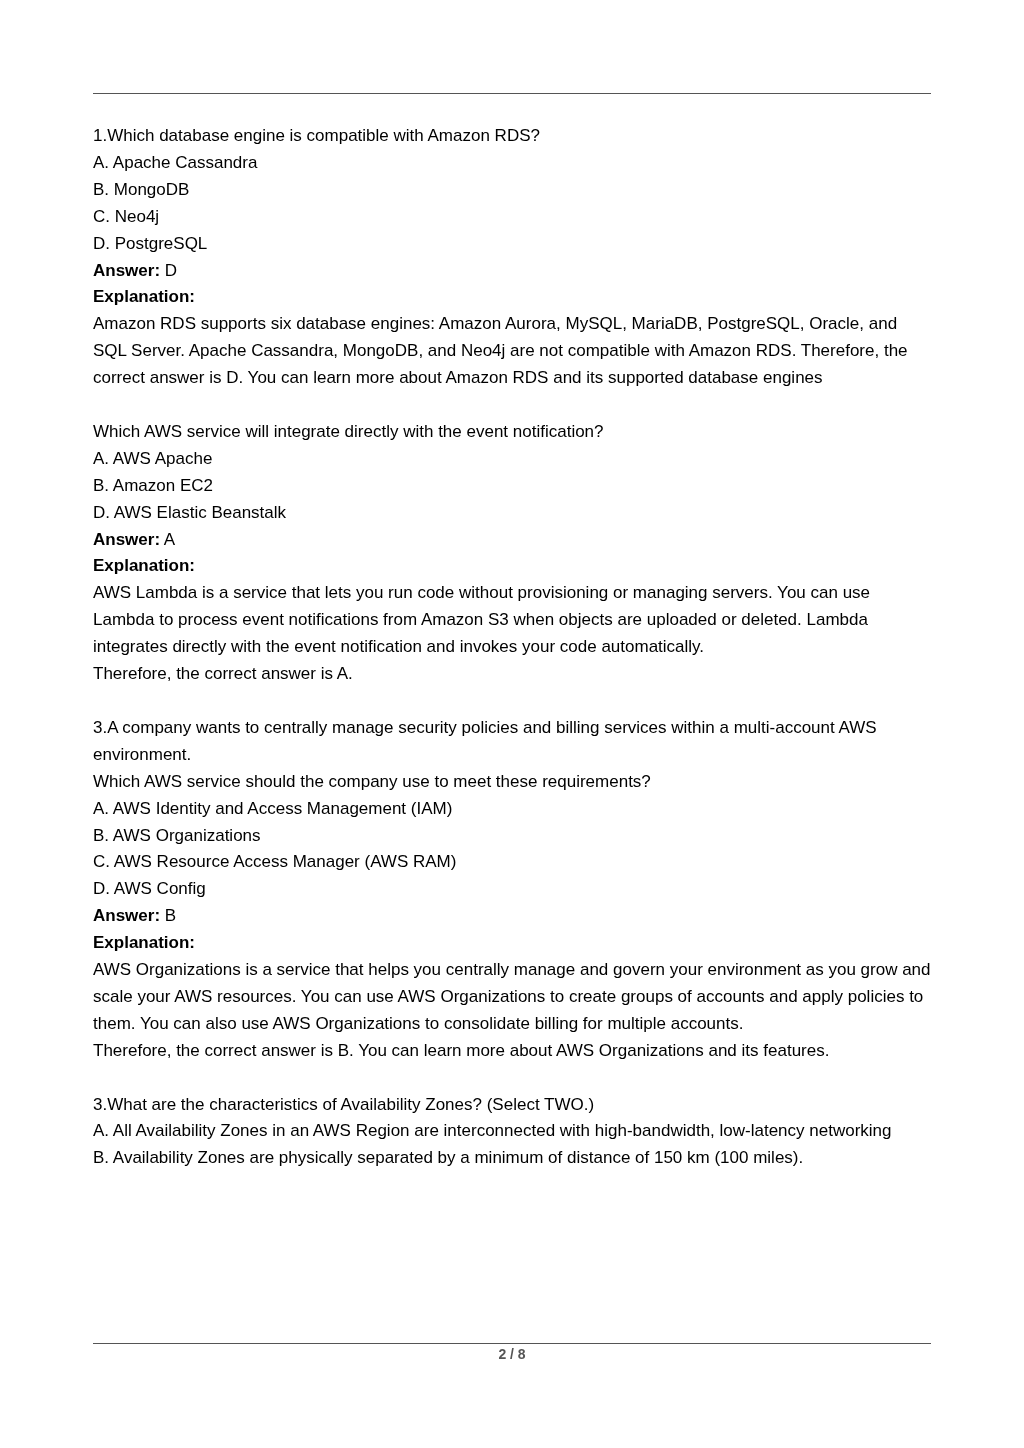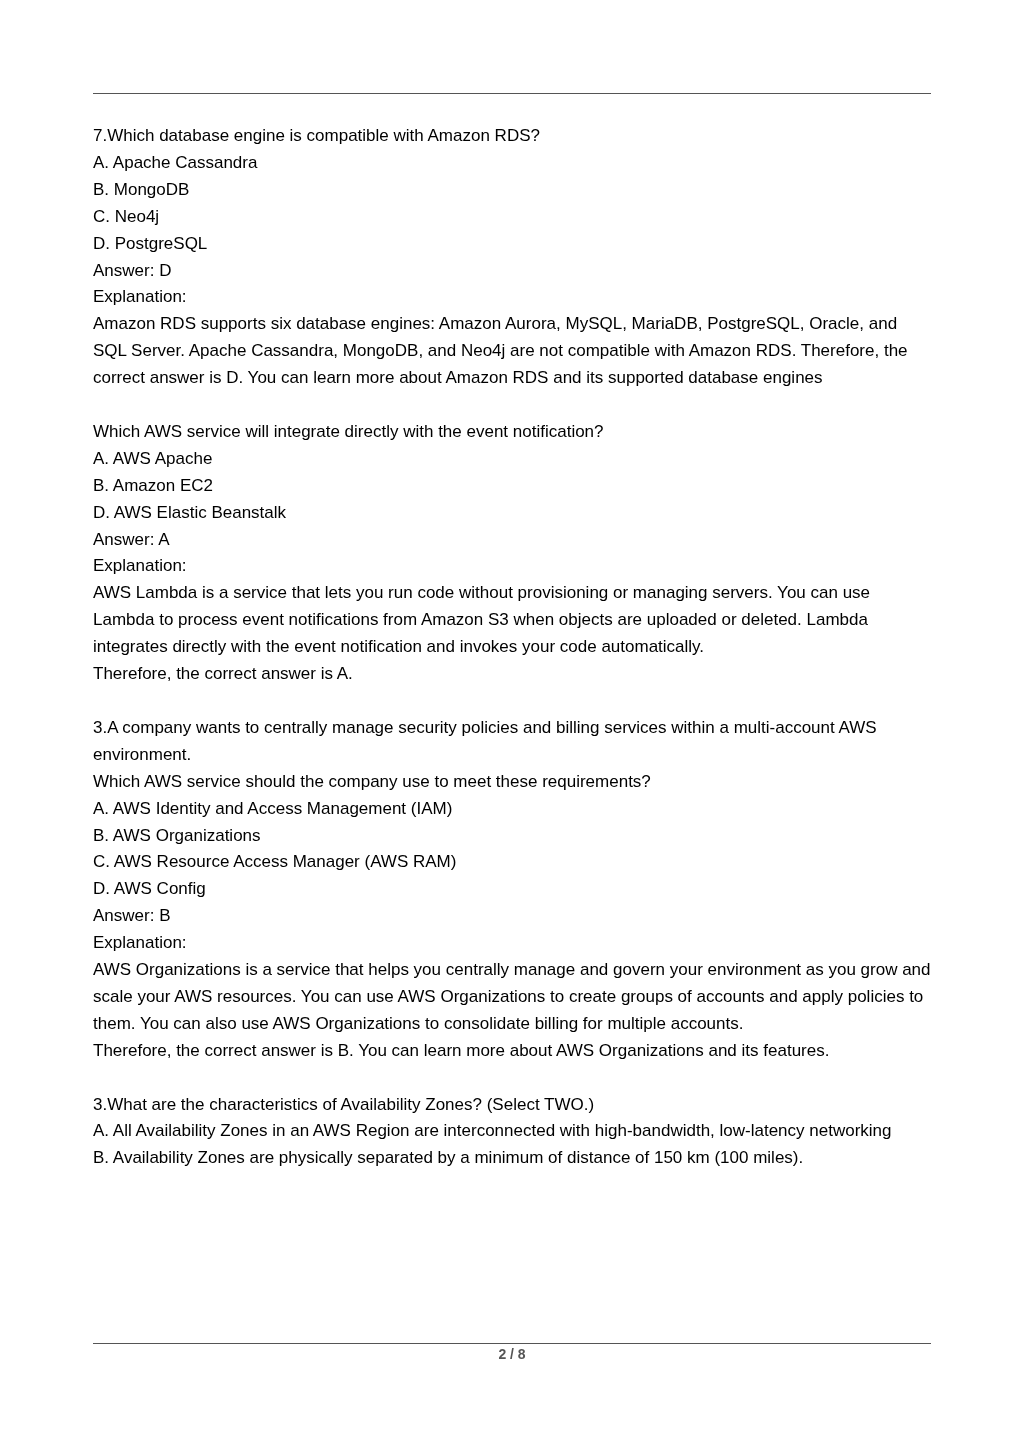--- a/index.html
+++ b/index.html
@@ -3,34 +3,34 @@
 <meta charset="utf-8">
 <style>
   html, body { margin: 0; padding: 0; background: #ffffff; }
   body { width: 1024px; height: 1448px; position: relative; overflow: hidden;
          font-family: "Liberation Sans", sans-serif; color: #000; }
   .rule { position: absolute; left: 93px; width: 838px; height: 0; border-top: 1.5px solid #555; }
   .rule.top { top: 93px; }
   .rule.bottom { top: 1343px; }
   .content { position: absolute; left: 93px; top: 123px; width: 840px; font-size: 17px; line-height: 26.9px; }
   .line { display: block; white-space: normal; }
-  .bold { font-weight: normal; }
+  .bold { font-weight: bold; }
   .spacer { height: 26.9px; }
   .page-num { position: absolute; top: 1346px; left: 0; width: 1024px; text-align: center;
               font-size: 14px; font-weight: bold; color: #555; }
 </style>
 </head>
 <body>
 
 <div class="rule top"></div>
 
 <div class="content">
 
   <div>
-    <span class="line">7.Which database engine is compatible with Amazon RDS?</span>
+    <span class="line">1.Which database engine is compatible with Amazon RDS?</span>
     <span class="line">A. Apache Cassandra</span>
     <span class="line">B. MongoDB</span>
     <span class="line">C. Neo4j</span>
     <span class="line">D. PostgreSQL</span>
     <span class="line"><span class="bold">Answer:</span><span> D</span></span>
     <span class="line bold">Explanation:</span>
     <span class="line">Amazon RDS supports six database engines: Amazon Aurora, MySQL, MariaDB, PostgreSQL, Oracle, and SQL Server. Apache Cassandra, MongoDB, and Neo4j are not compatible with Amazon RDS. Therefore, the correct answer is D. You can learn more about Amazon RDS and its supported database engines</span>
   </div>
   <div class="spacer"></div>
 

